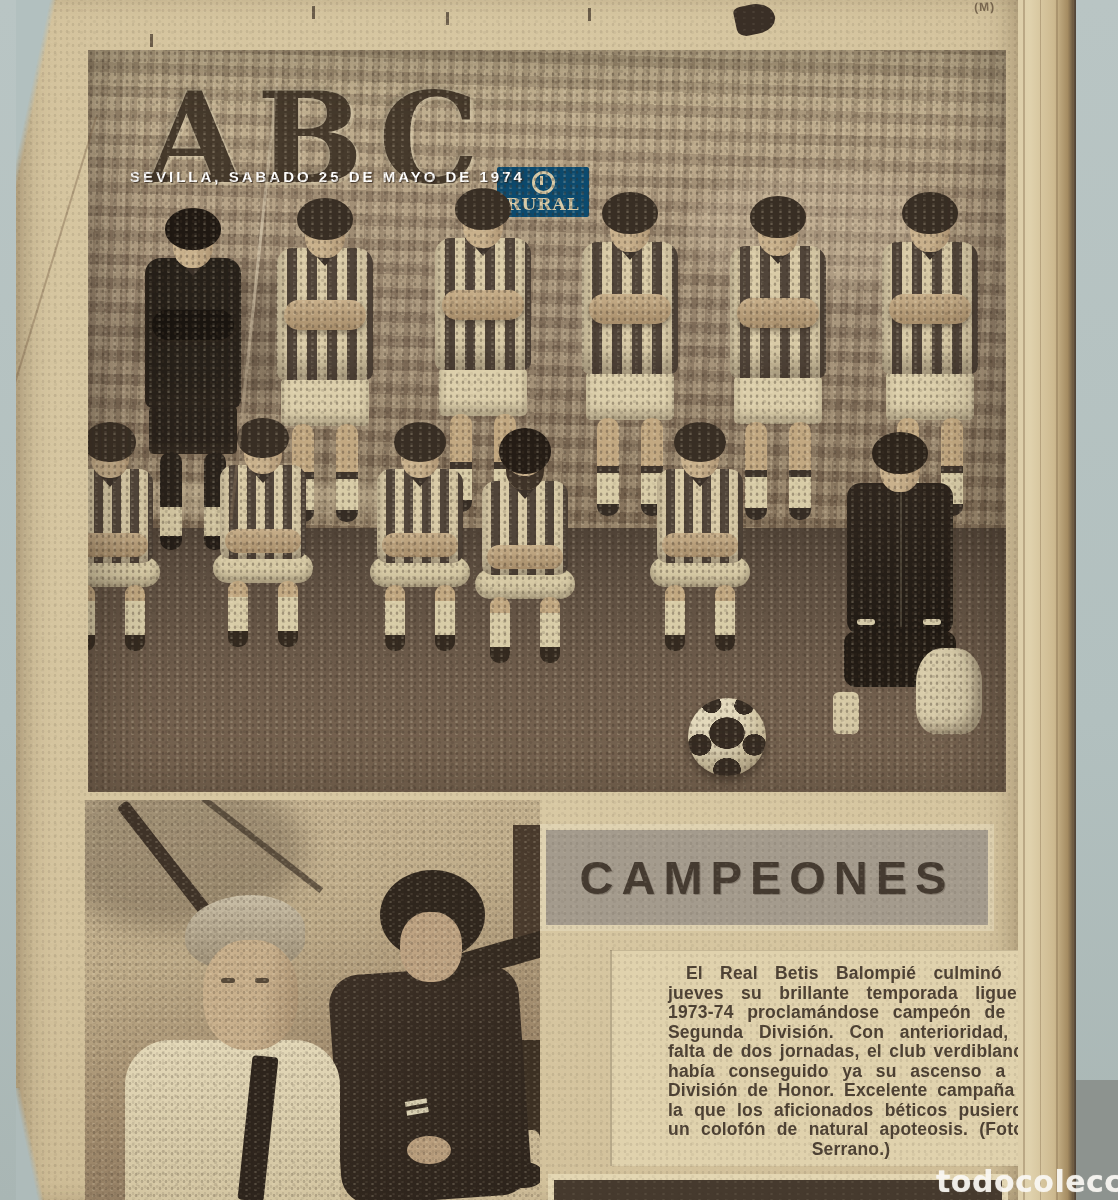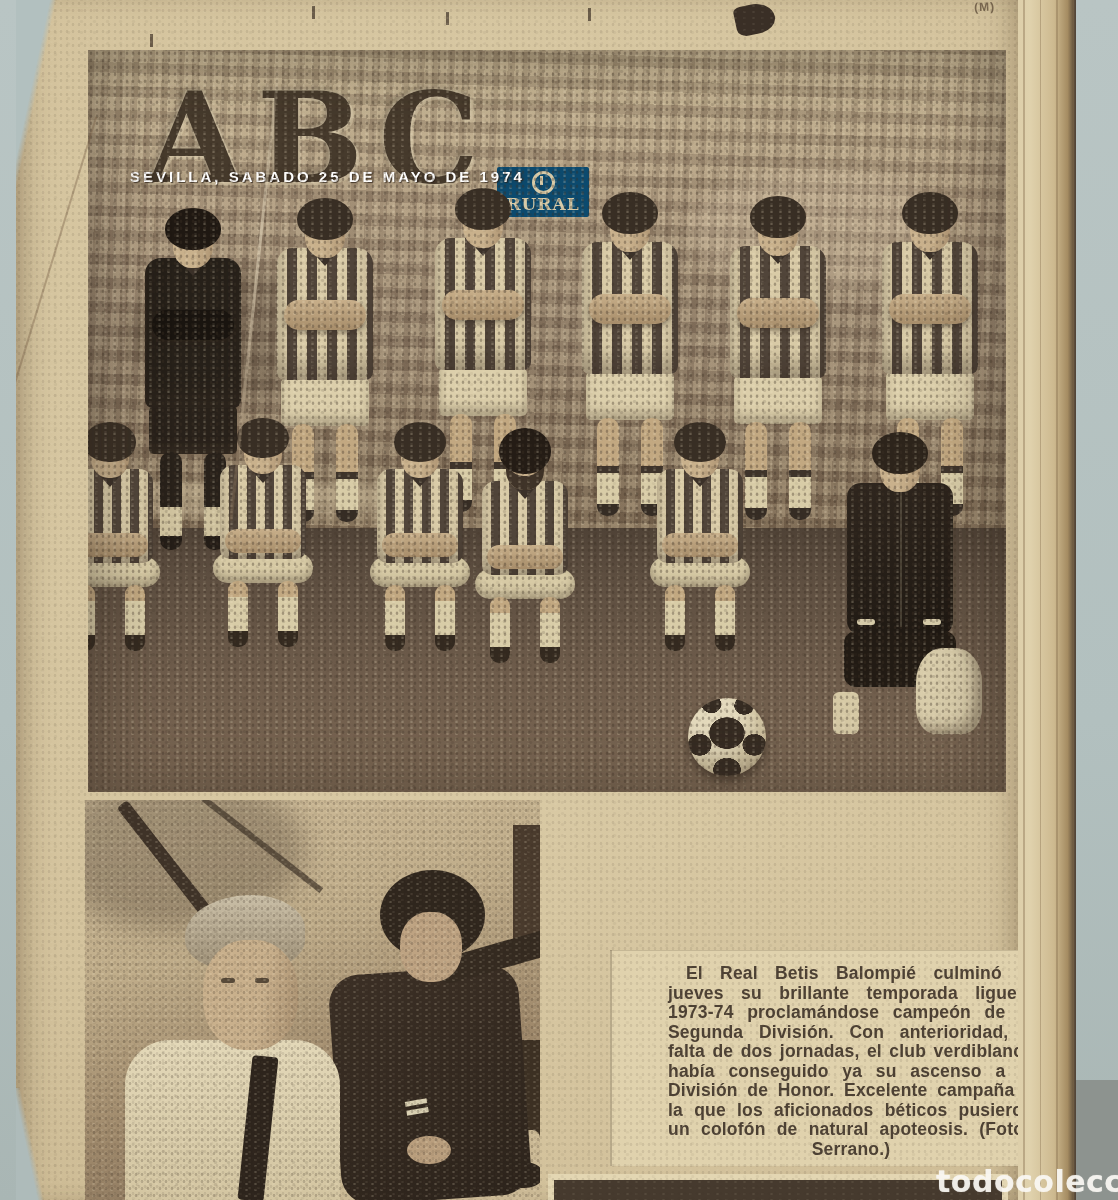--- a/index.html
+++ b/index.html
@@ -391,20 +391,23 @@
       <div class="sub-face"></div>
       <div class="sub-cuff"></div>
       <div class="sub-hands"></div>
       <div class="coach-shirt"></div>
       <div class="coach-tie"></div>
       <div class="coach-hair"></div>
       <div class="coach-face"></div>
       <div class="grain" style="opacity:.45"></div>
     </div>
 
+    <div class="headline-box">
+      <span class="headline-text">CAMPEONES</span>
+    </div>
 
     <div class="article-panel">
       <p class="article-paragraph">El Real Betis Balompié culminó el jueves su brillante temporada liguera 1973-74 proclamándose campeón de la Segunda División. Con anterioridad, a falta de dos jornadas, el club verdiblanco había conseguido ya su ascenso a la División de Honor. Excelente campaña a la que los aficionados béticos pusieron un colofón de natural apoteosis. (Fotos Serrano.)</p>
     </div>
 
     <div class="bottom-box">
       <div class="bottom-box-inner"></div>
     </div>
 
     <div class="crease1"></div>

